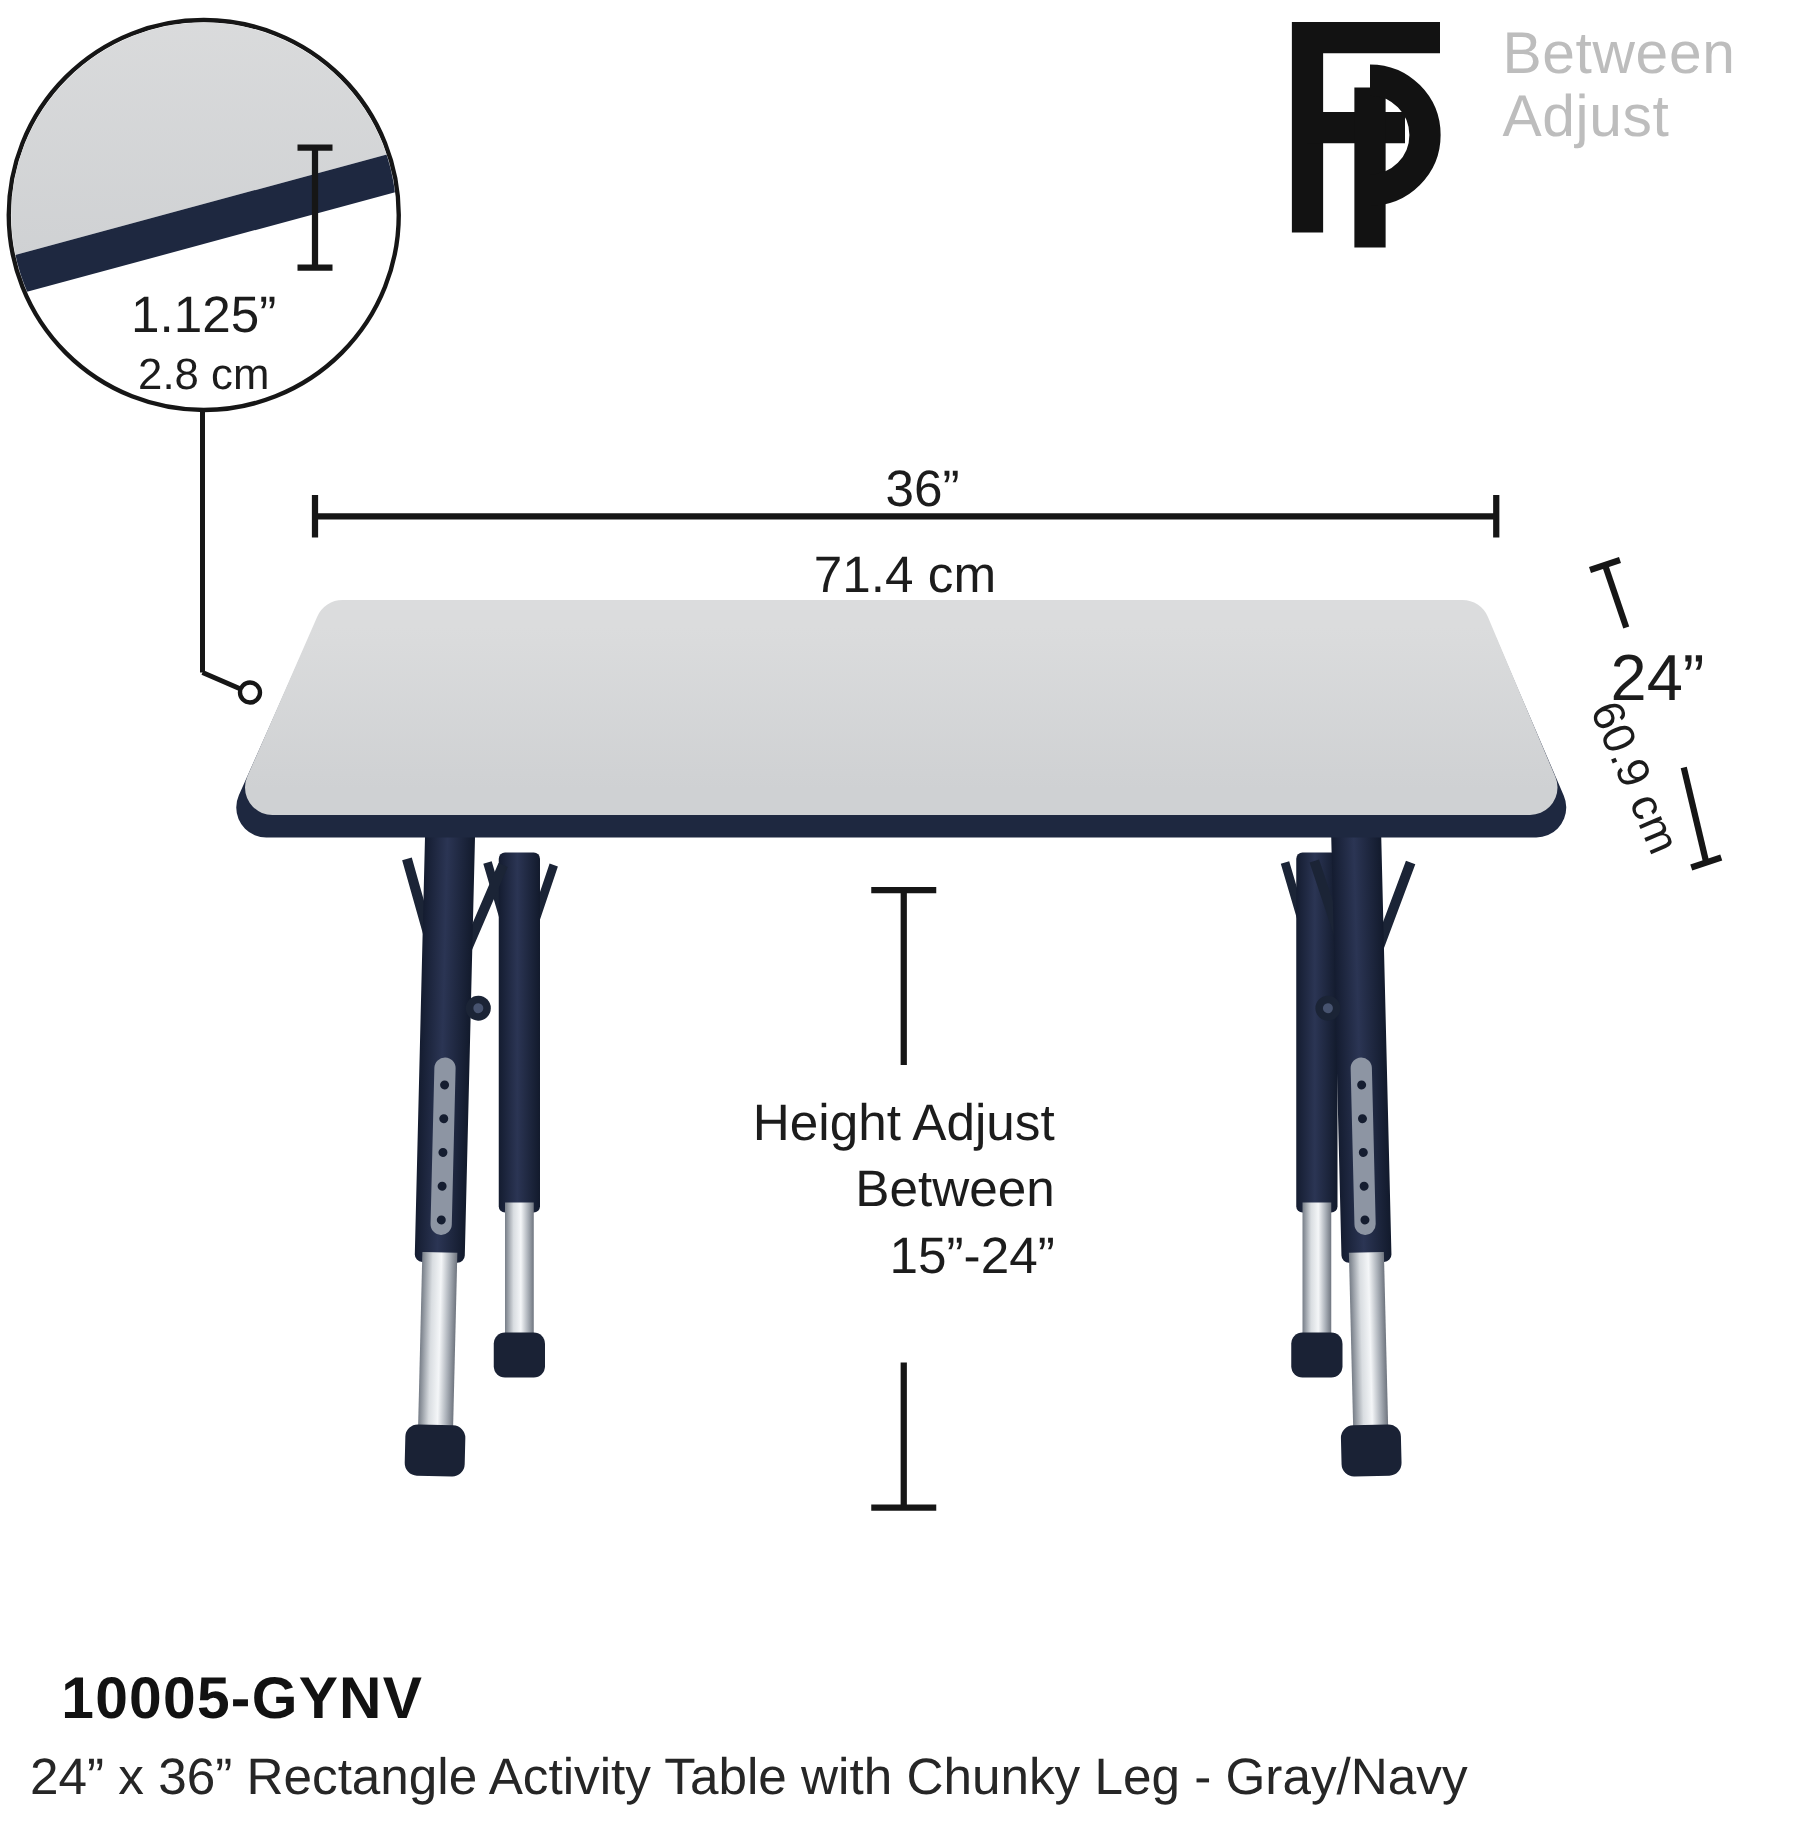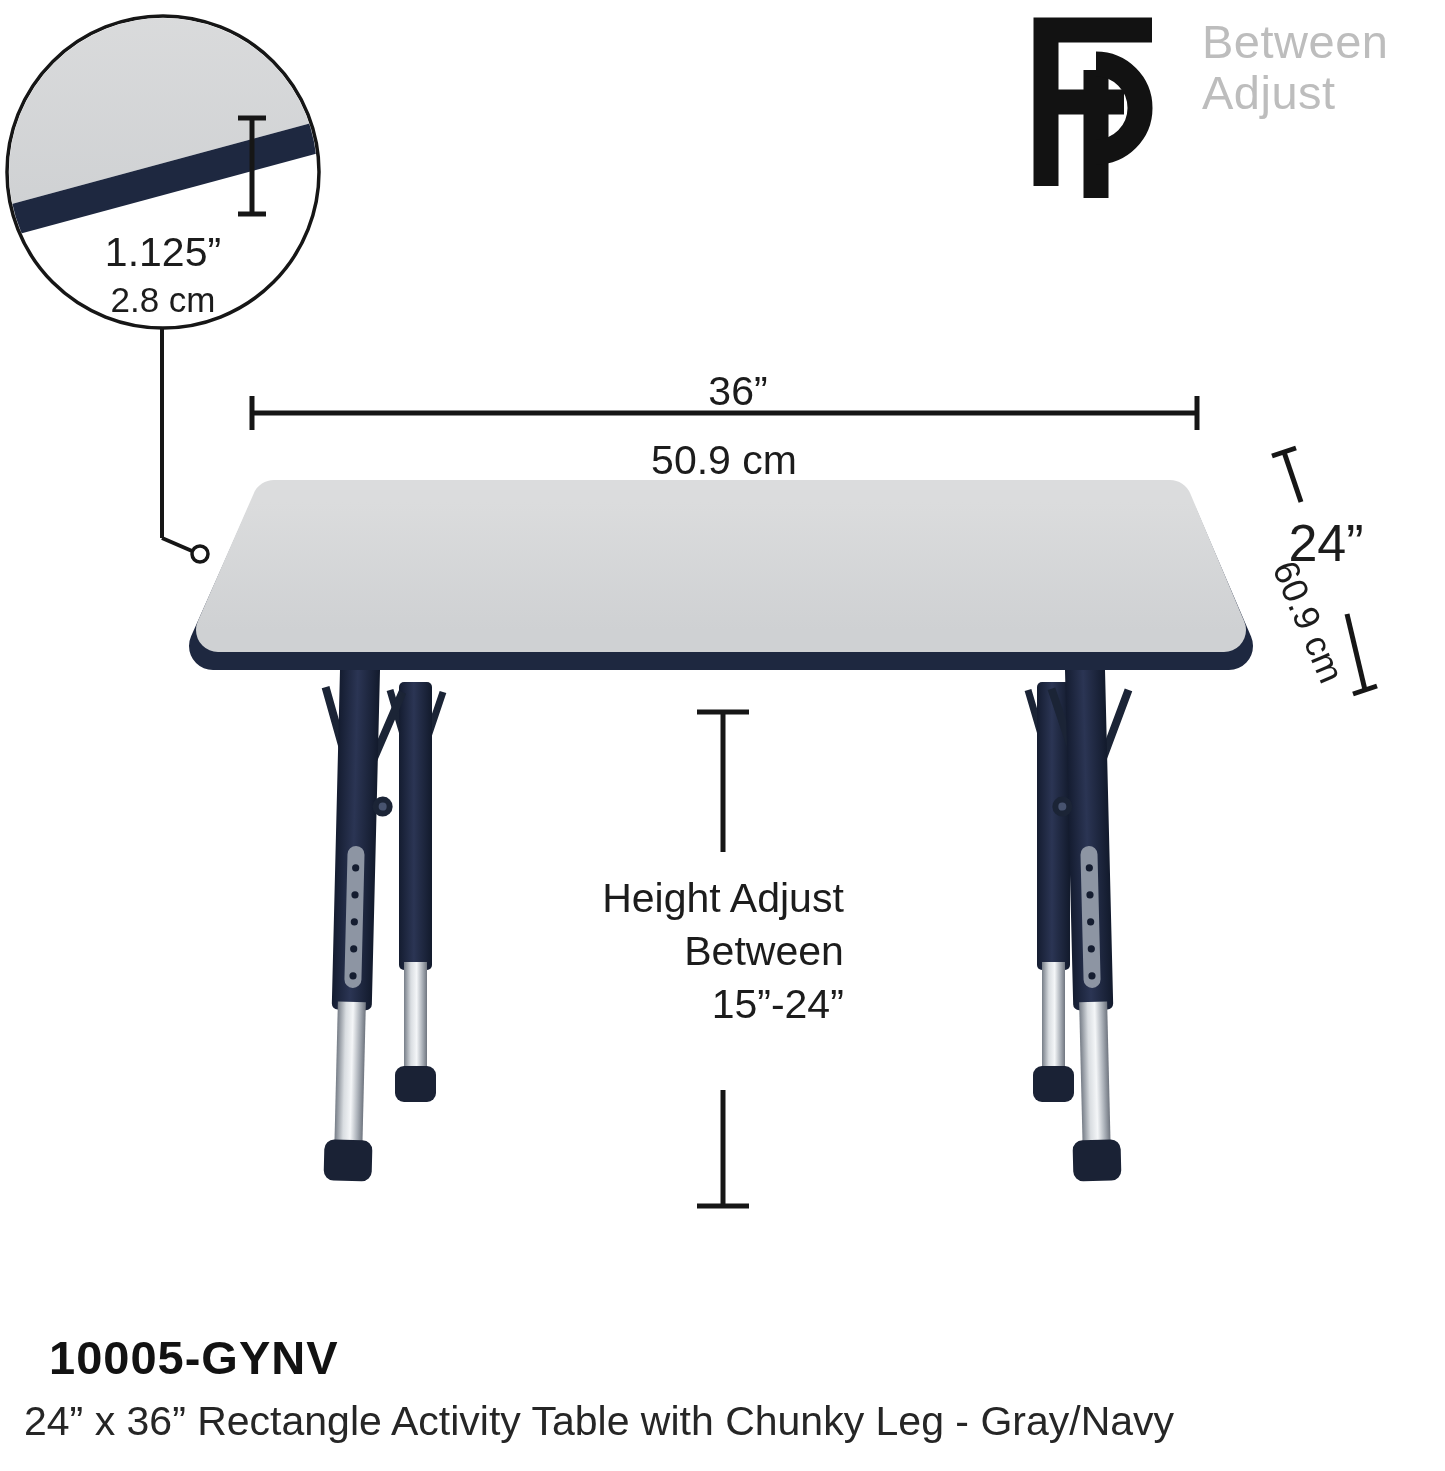--- a/index.html
+++ b/index.html
@@ -148,21 +148,21 @@
       <path d="M1046,102 H1124" stroke-width="25"></path>
       <path d="M1096,198 V70" stroke-width="25"></path>
       <path d="M1096,64 A 44,44 0 0 1 1096,152" stroke-width="25"></path>
     </g>
   </svg>
 
   <div class="label center lbl-thickness-in">1.125”</div>
   <div class="label center lbl-thickness-cm">2.8 cm</div>
 
   <div class="label center lbl-width-in">36”</div>
-  <div class="label center lbl-width-cm">50.9 cm</div>
+  <div class="label center lbl-width-cm">71.4 cm</div>
 
   <div class="label center lbl-depth-in">24”</div>
   <div class="label lbl-depth-cm">60.9 cm</div>
 
   <div class="height-block">
     <span>Height Adjust</span>
     <span>Between</span>
     <span>15”-24”</span>
   </div>
 

